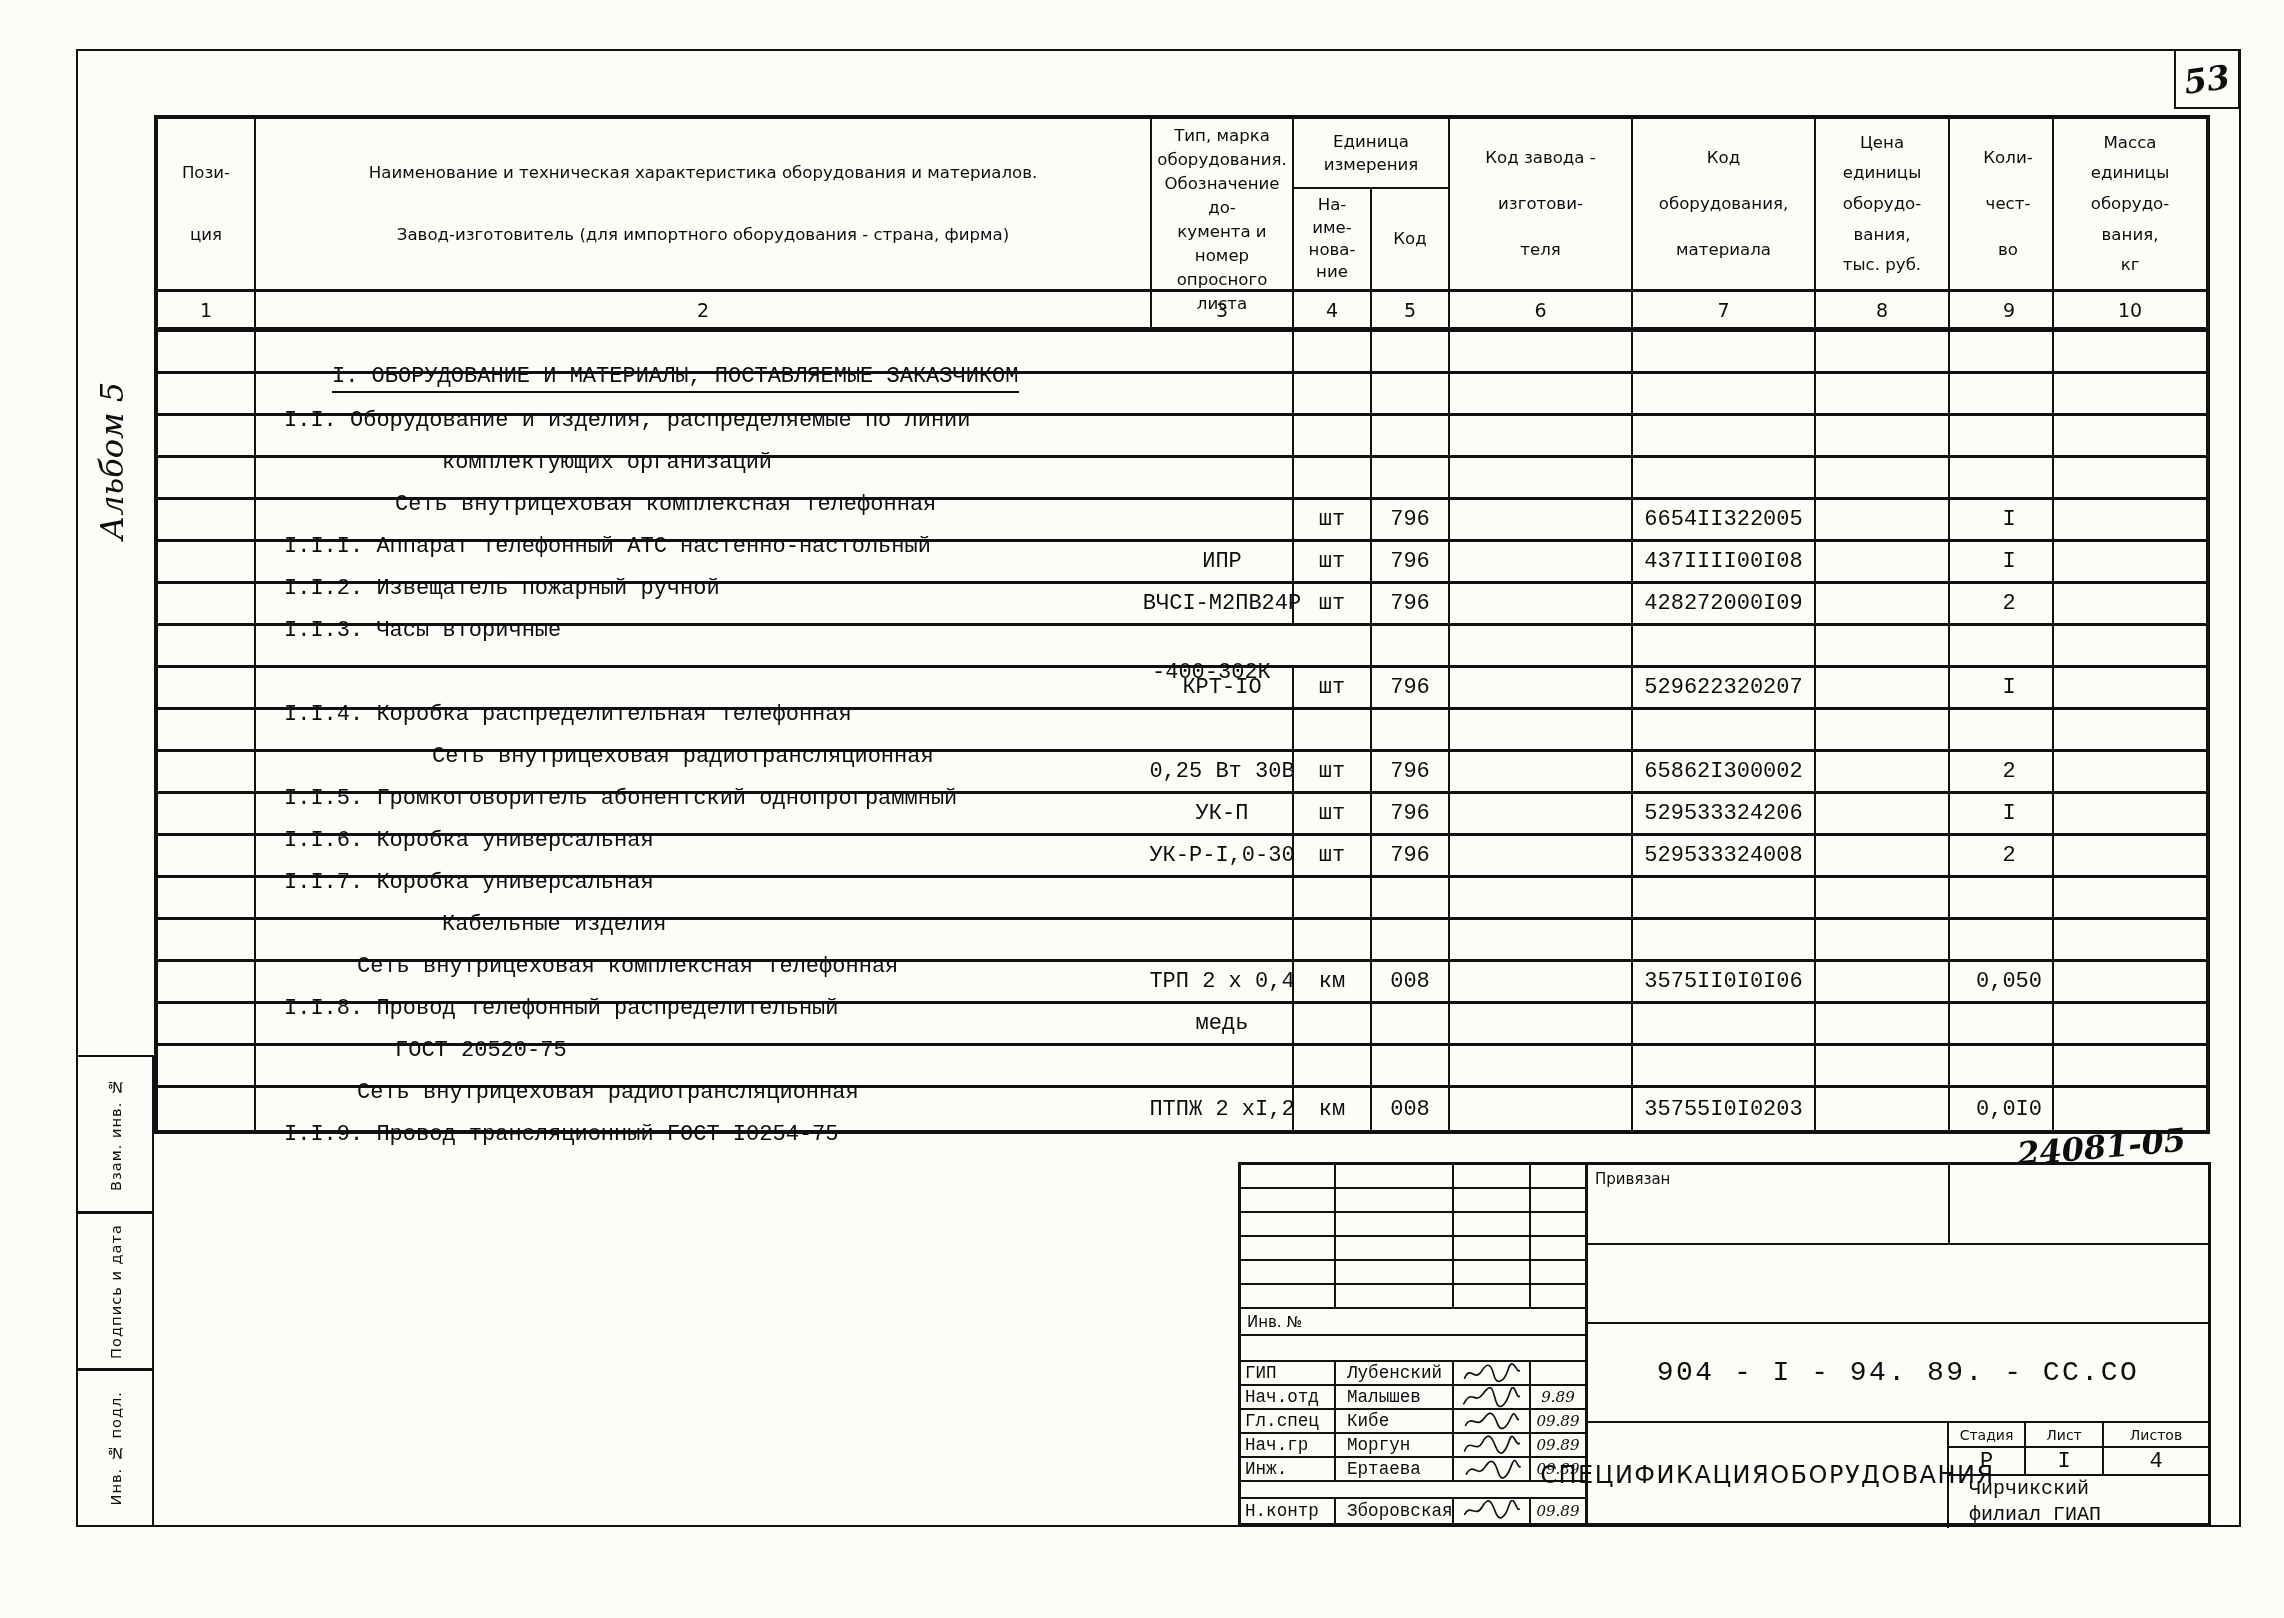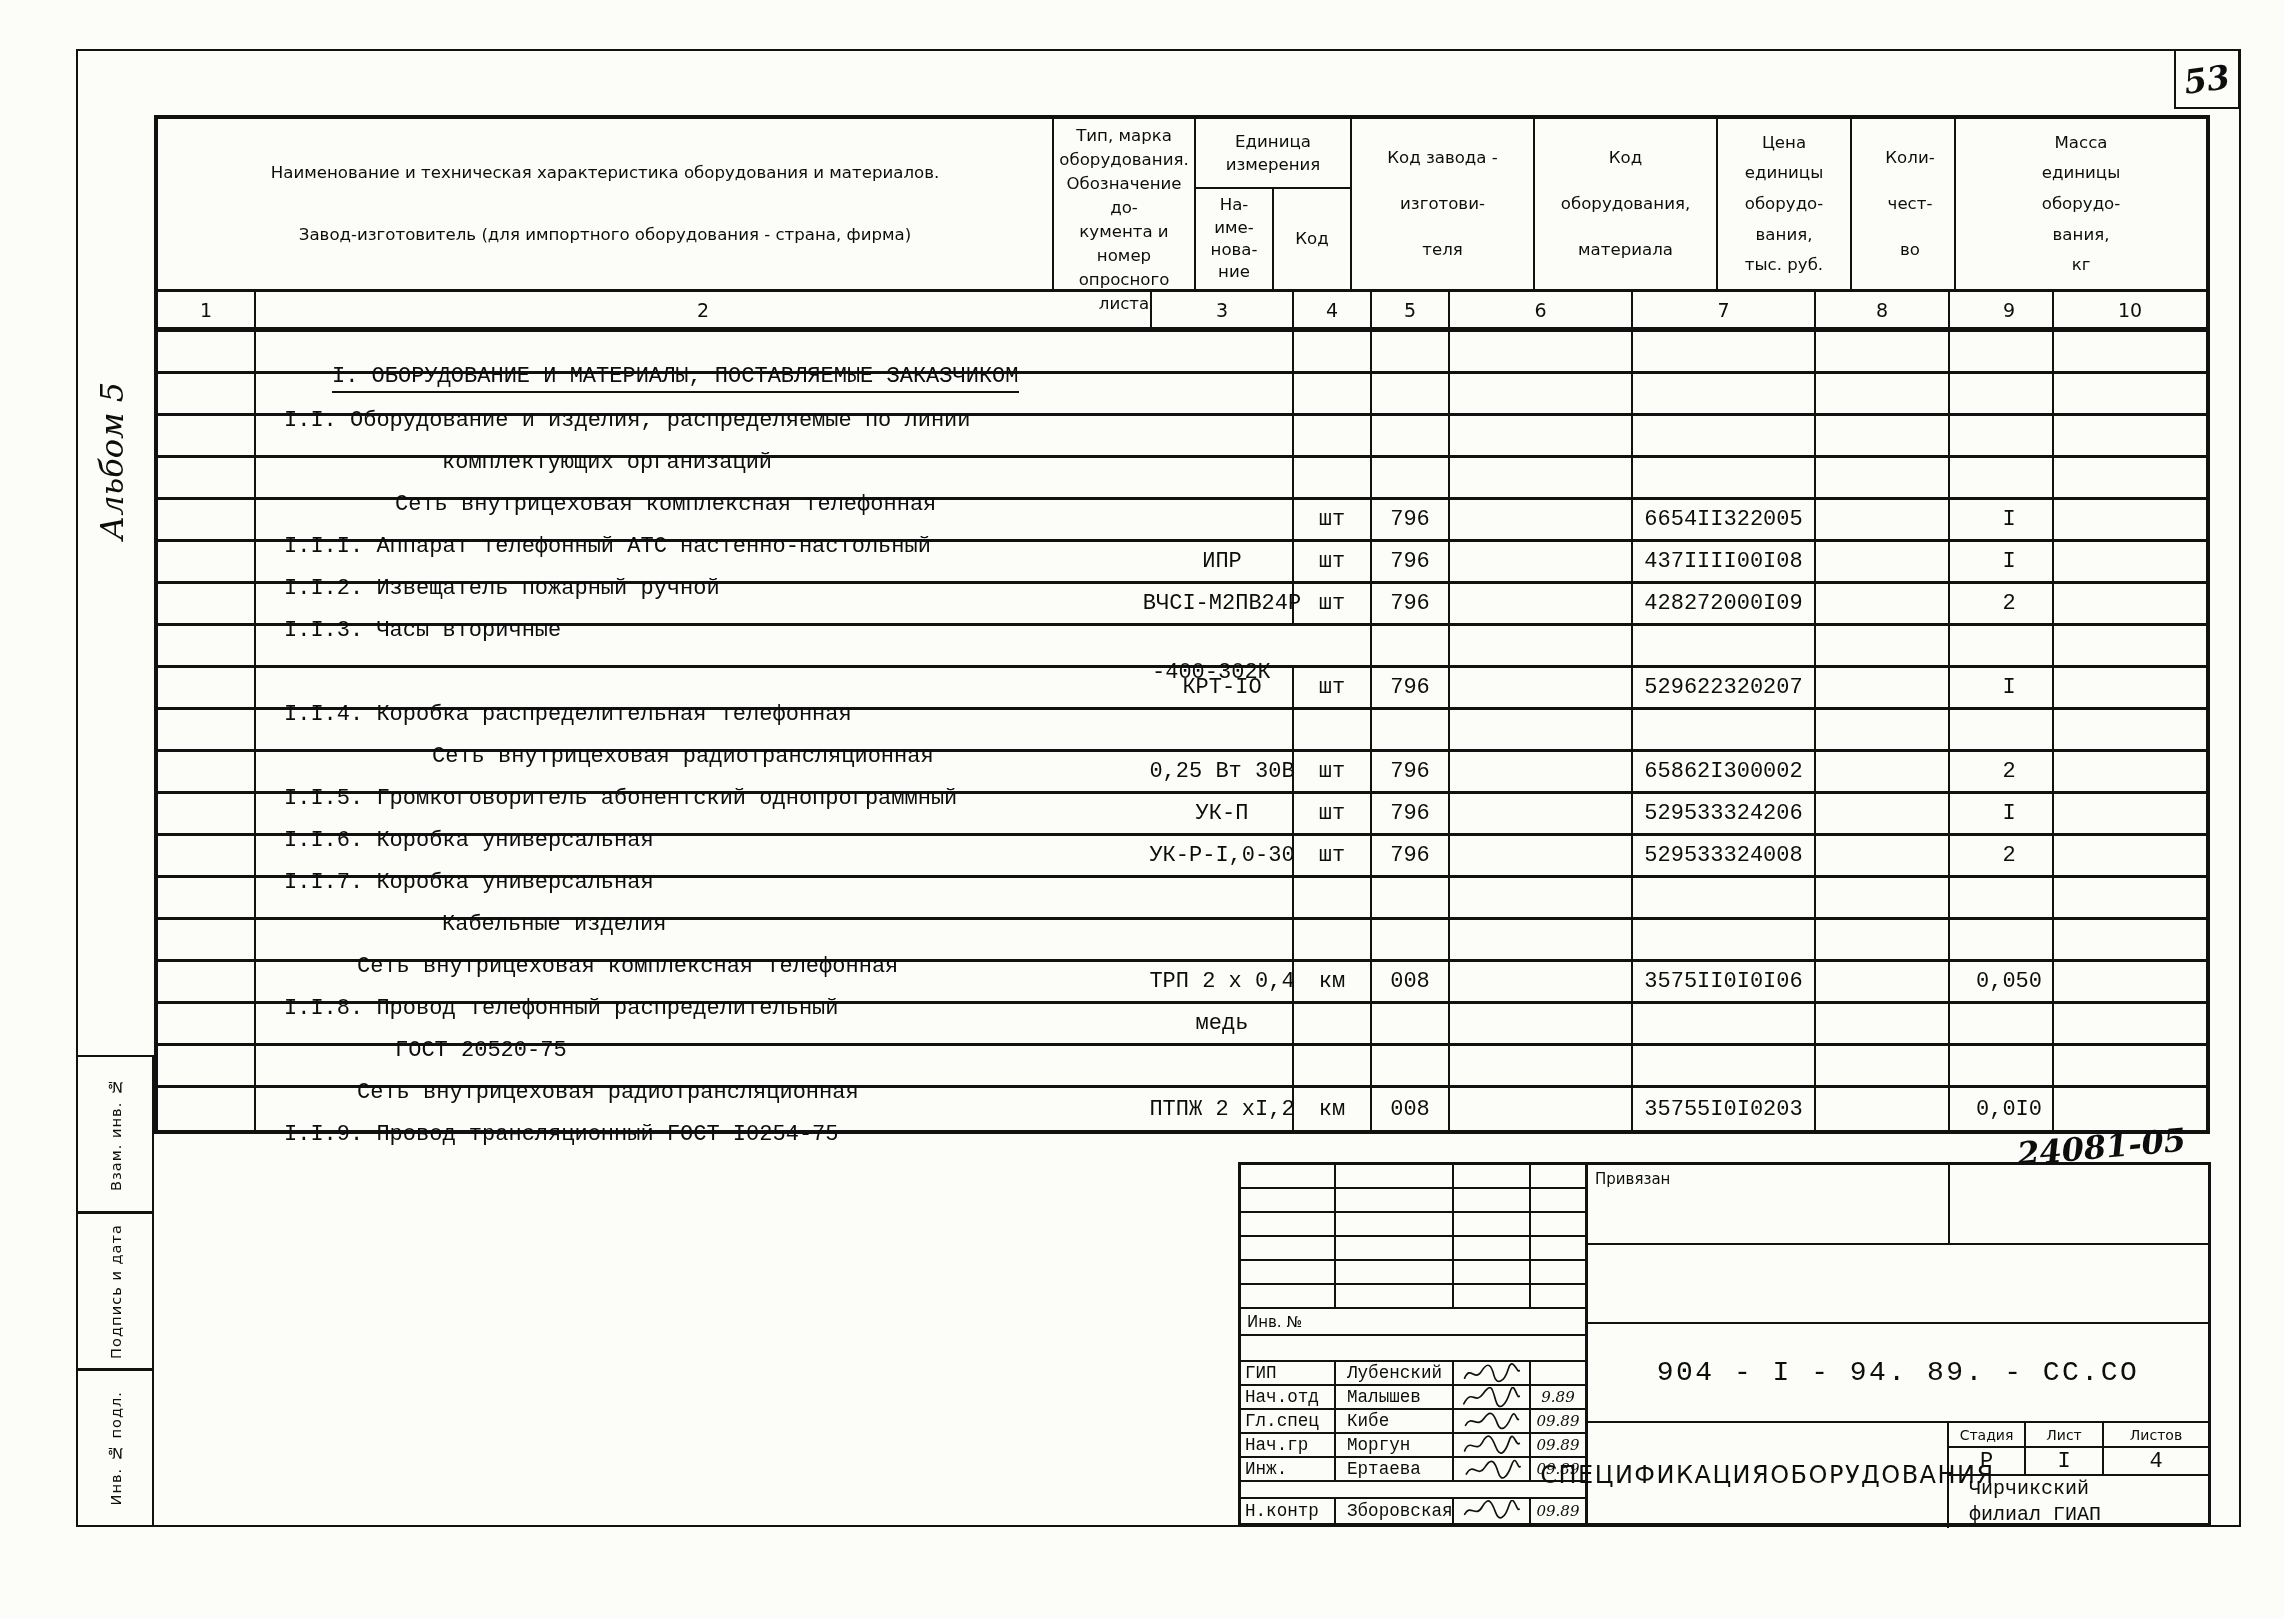--- a/index.html
+++ b/index.html
@@ -142,20 +142,24 @@
   <div class="stamp s2">
     <span class="vtext">Подпись и дата</span>
   </div>
   <div class="stamp s3">
     <span class="vtext">Инв. № подл.</span>
   </div>
 
   <div class="spec">
 
     <div class="thead">
+      <div class="hc w1">
+        <span>Пози-</span>
+        <span>ция</span>
+      </div>
       <div class="hc w2">
         <span>Наименование и техническая характеристика  оборудования и материалов.</span>
         <span>Завод-изготовитель  (для импортного оборудования -  страна, фирма)</span>
       </div>
       <div class="hc w3">
         <span>Тип,  марка</span>
         <span>оборудования.</span>
         <span>Обозначение до-</span>
         <span>кумента и номер</span>
         <span>опросного листа</span>

